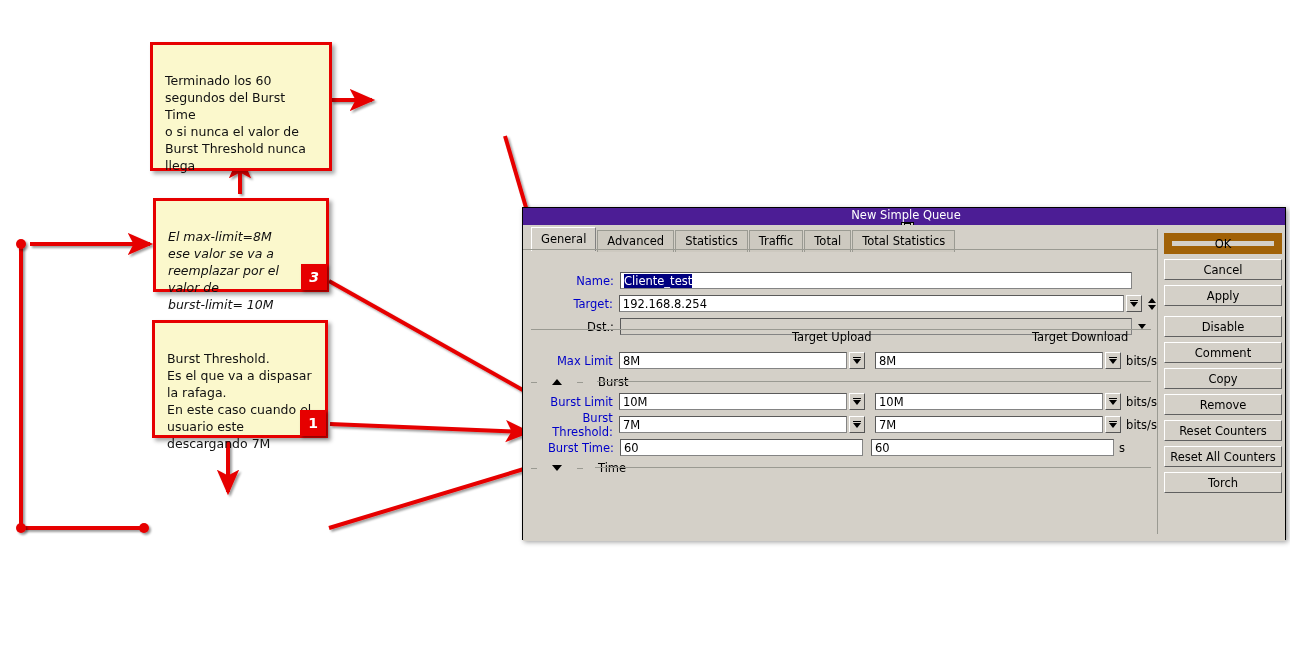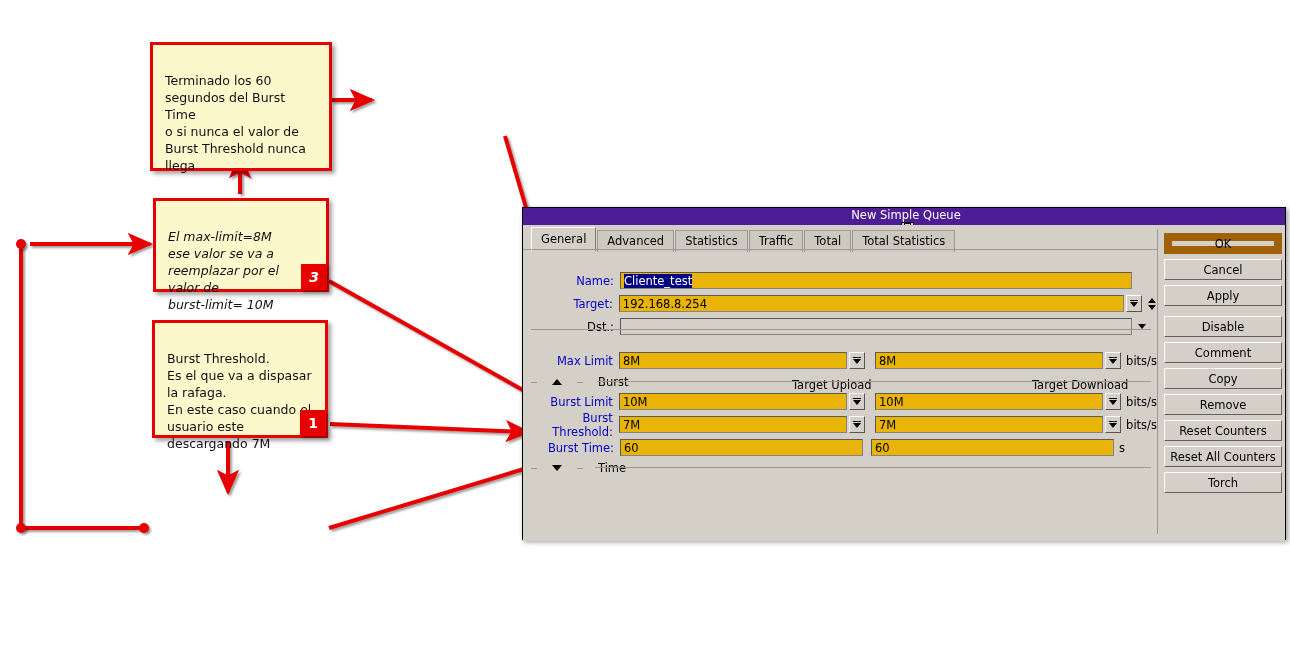--- a/index.html
+++ b/index.html
@@ -91,21 +91,21 @@
 
   
   .form{position:absolute;left:0;top:45px;width:634px;}
   .row{display:flex;align-items:center;height:21px;margin-bottom:2px;}
   .lbl{
     width:97px;text-align:right;padding-right:6px;
     font-size:11.5px;color:#0000c8;box-sizing:border-box;
   }
   .lbl.dark{color:#000;}
   .inp{
-    height:17px;background:#eab308;border:1px solid #848484;
+    height:17px;background:#ffffff;border:1px solid #848484;
     border-top-color:#5a5a5a;border-left-color:#5a5a5a;
     font-size:11.5px;color:#000;
     padding:1px 3px;box-sizing:border-box;
     display:flex;align-items:center;
     overflow:hidden;white-space:nowrap;
   }
   .inp.disabled{background:#d4d0c8;}
   .sel{background:#000080;color:#fff;}
   .arrowbtn{
     width:16px;height:17px;margin-left:2px;
@@ -124,21 +124,21 @@
     width:11px;margin-left:4px;display:flex;flex-direction:column;
     align-items:center;justify-content:center;gap:2px;
   }
   .glyph-up{
     width:0;height:0;border-left:4px solid transparent;border-right:4px solid transparent;
     border-bottom:5px solid #000;
   }
   .plaindn{margin-left:6px;}
 
   
-  .colhead{position:absolute;left:0;top:105px;width:634px;height:16px;margin-top:48px;}
+  .colhead{position:absolute;left:0;top:105px;width:634px;height:16px;}
   .colhead span{position:absolute;font-size:11.5px;color:#000;}
 
   
   .sepline{position:absolute;height:1px;background:#9a9a92;}
   .grp{position:absolute;display:flex;align-items:center;gap:15px;font-size:11.5px;color:#000;}
   .grp .dash{width:6px;height:1px;background:#9a9a92;}
   .grp .tri-up{width:0;height:0;border-left:5px solid transparent;border-right:5px solid transparent;border-bottom:6px solid #000;}
   .grp .tri-dn{width:0;height:0;border-left:5px solid transparent;border-right:5px solid transparent;border-top:6px solid #000;}
   .grpline{position:absolute;height:1px;background:#9a9a92;}
 

